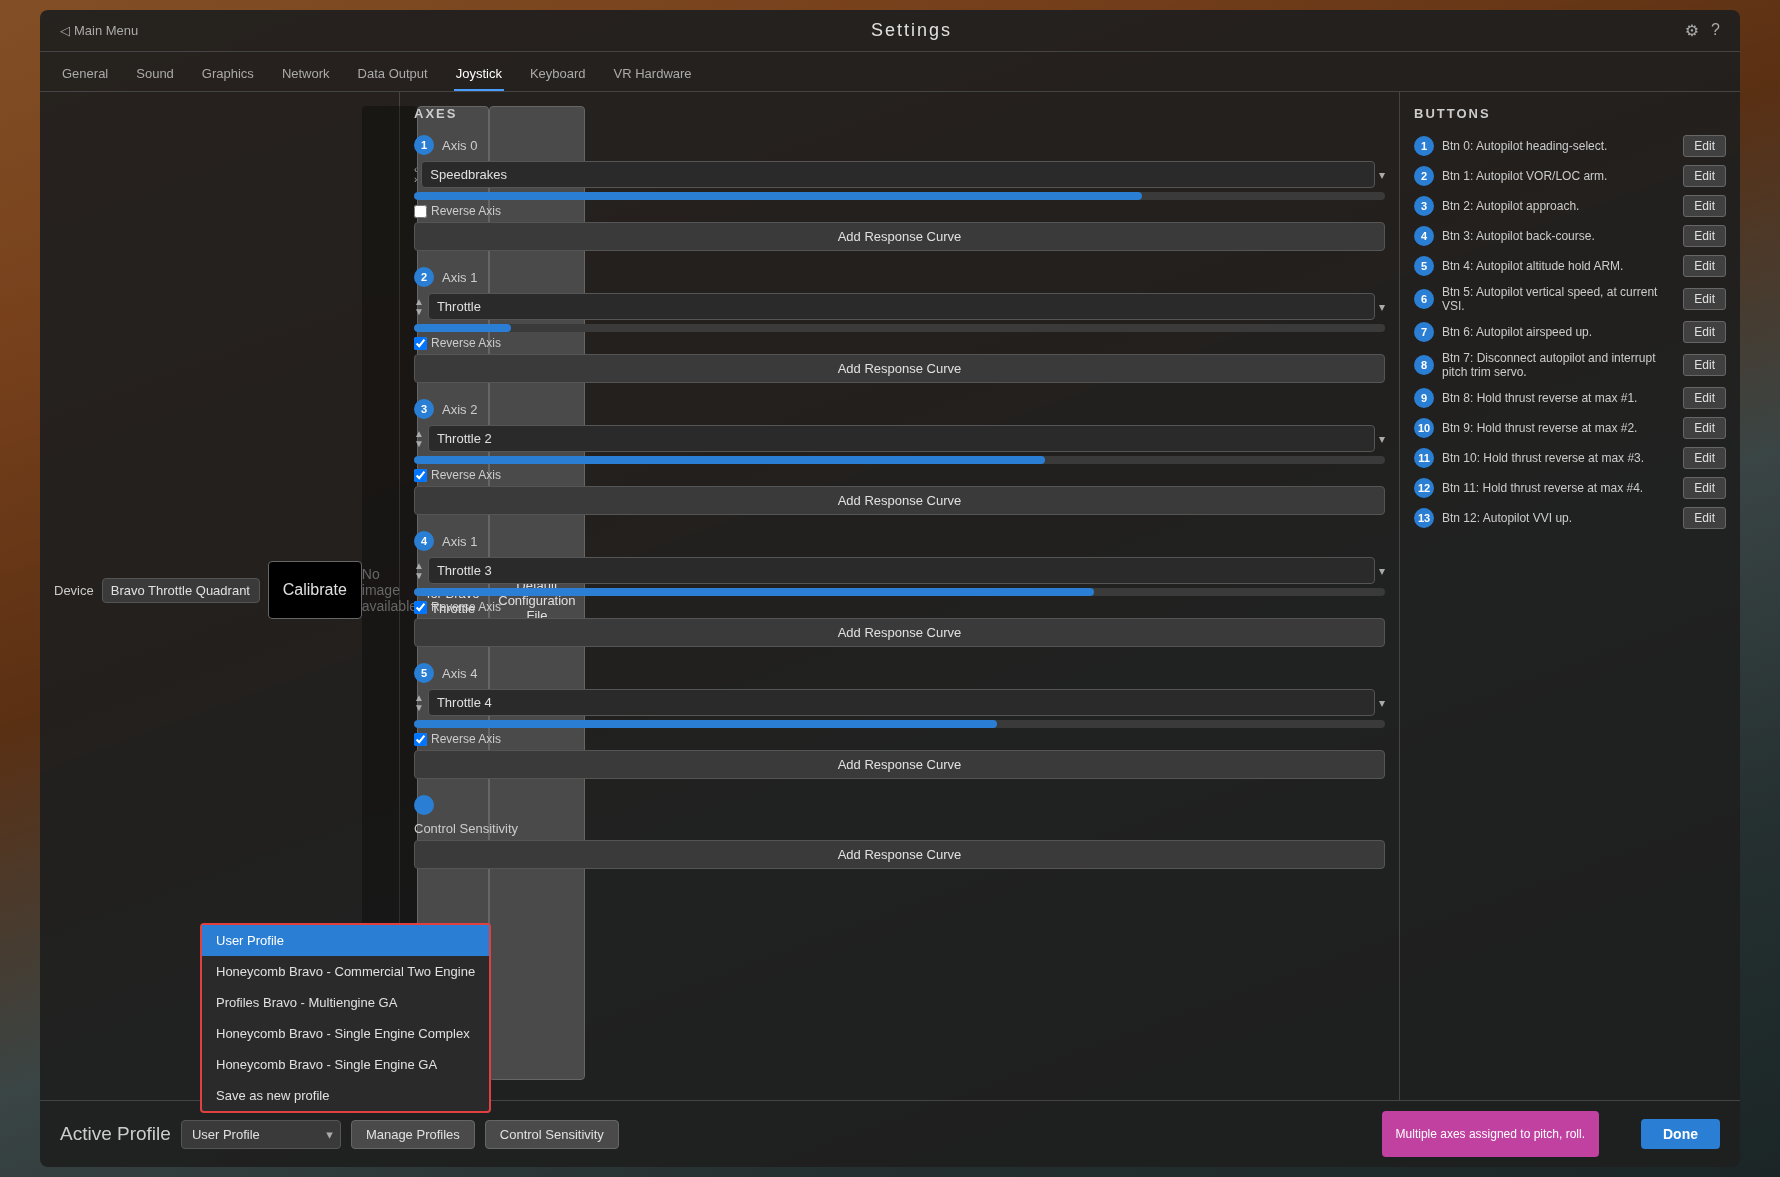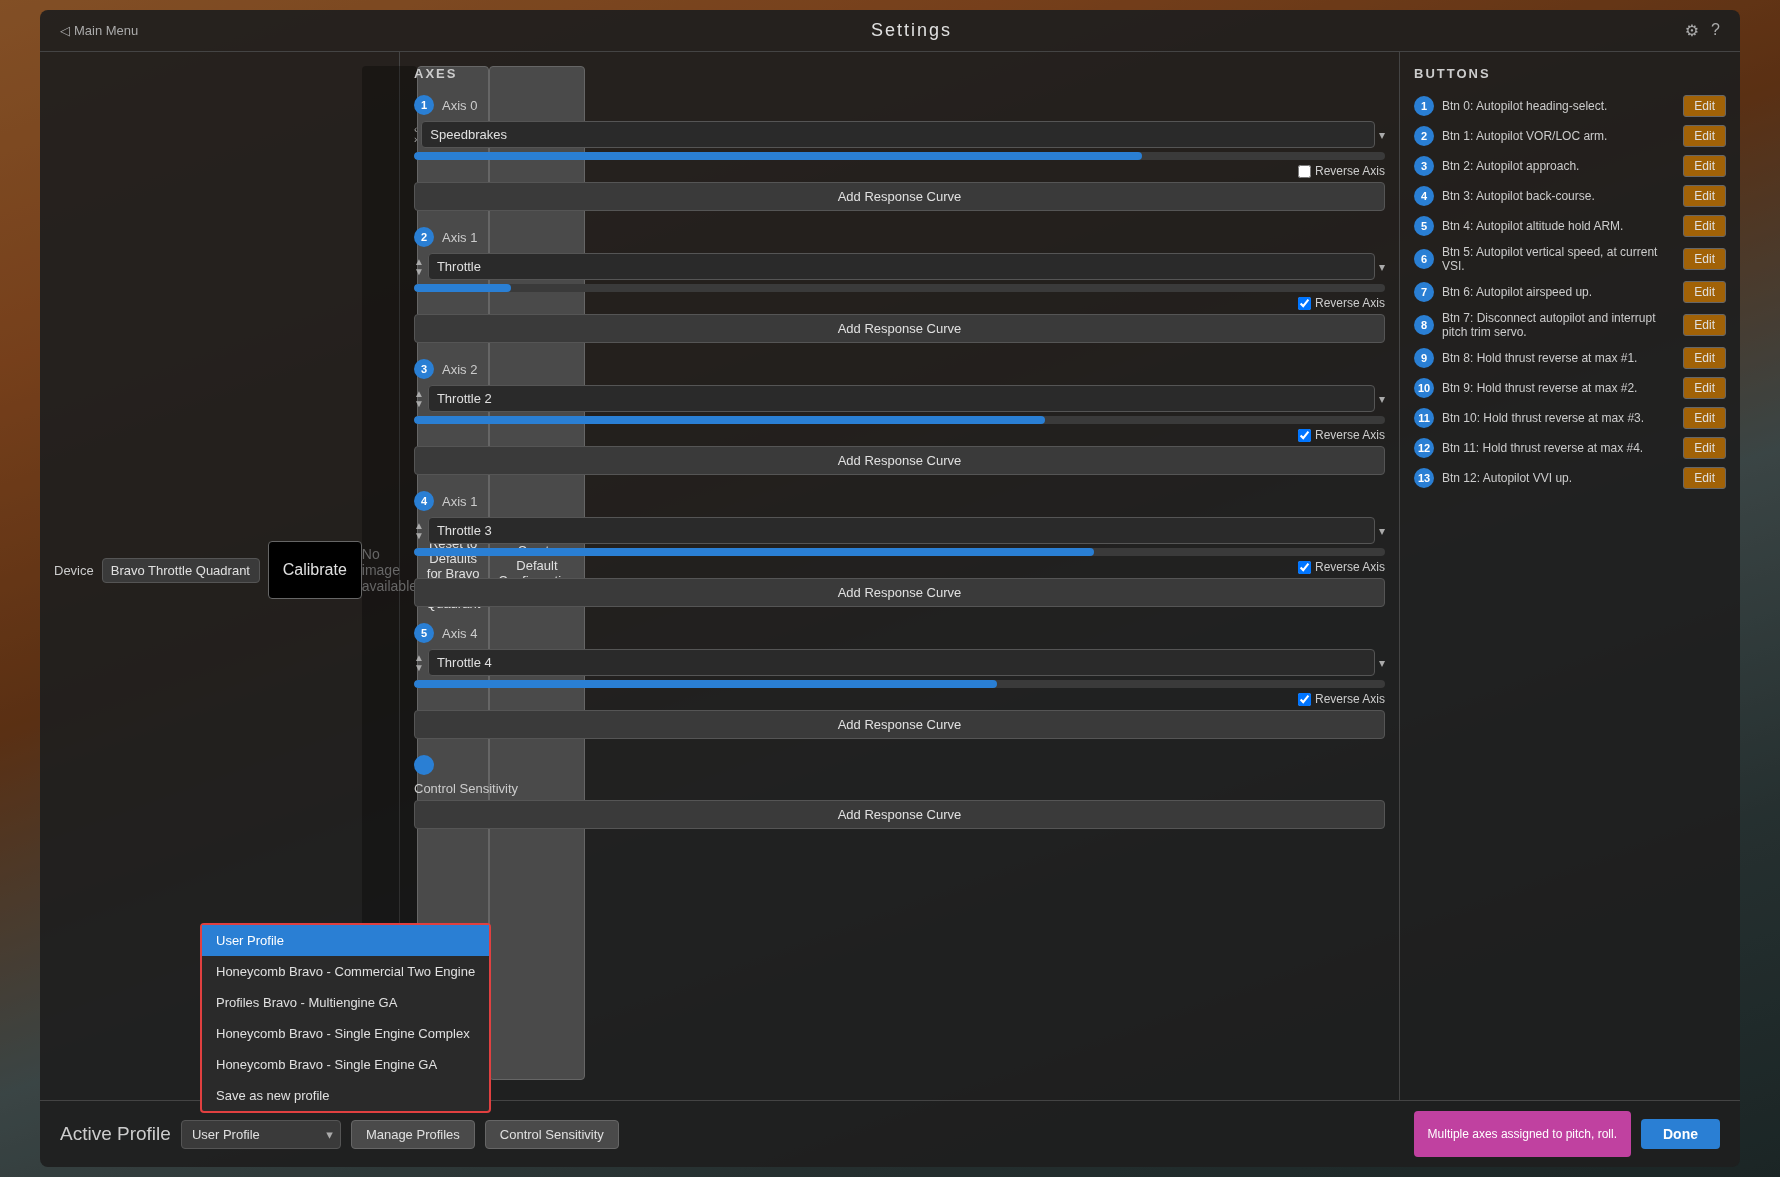--- a/index.html
+++ b/index.html
@@ -230,21 +230,20 @@
       overflow: hidden;
     }
     .axis-bar-fill {
       height: 100%;
       background: #2a7fd4;
       border-radius: 4px;
     }
     .reverse-axis-row {
       display: flex;
       align-items: center;
-      justify-content: flex-end;
       gap: 4px;
       margin-bottom: 4px;
       font-size: 12px;
       color: #ccc;
     }
     .reverse-checkbox {
       cursor: pointer;
     }
     .add-response-btn {
       width: 100%;
@@ -285,21 +284,21 @@
       align-items: center;
       justify-content: center;
       flex-shrink: 0;
     }
     .btn-label {
       flex: 1;
       font-size: 12px;
       color: #ccc;
     }
     .edit-btn {
-      background: #a16207;
+      background: #404040;
       border: 1px solid #666;
       color: #e0e0e0;
       padding: 3px 10px;
       border-radius: 3px;
       cursor: pointer;
       font-size: 12px;
     }
     
     .bottom-bar {
       display: flex;
@@ -363,20 +362,21 @@
     }
     .done-btn {
       background: #2a7fd4;
       border: none;
       color: #fff;
       padding: 7px 22px;
       border-radius: 4px;
       cursor: pointer;
       font-size: 14px;
       font-weight: bold;
+      margin-left: 32px;
     }
     
     .dropdown-overlay {
       position: absolute;
       left: 160px;
       bottom: 54px;
       background: #2a2a2a;
       border: 2px solid #e04040;
       border-radius: 4px;
       z-index: 100;
@@ -407,20 +407,30 @@
       <span>◁</span>
       <span>Main Menu</span>
     </div>
     <div class="window-title">Settings</div>
     <div class="title-icons">
       <span>⚙</span>
       <span>?</span>
     </div>
   </div>
 
+  <div class="tabs-bar">
+    <div class="tab">General</div>
+    <div class="tab">Sound</div>
+    <div class="tab">Graphics</div>
+    <div class="tab">Network</div>
+    <div class="tab">Data Output</div>
+    <div class="tab active">Joystick</div>
+    <div class="tab">Keyboard</div>
+    <div class="tab">VR Hardware</div>
+  </div>
 
   <div class="content-area">
 
     <div class="left-panel">
       <div class="device-row">
         <span class="device-label">Device</span>
         <select class="device-select">
           <option>Bravo Throttle Quadrant</option>
         </select>
         <button class="calibrate-btn">Calibrate</button>

